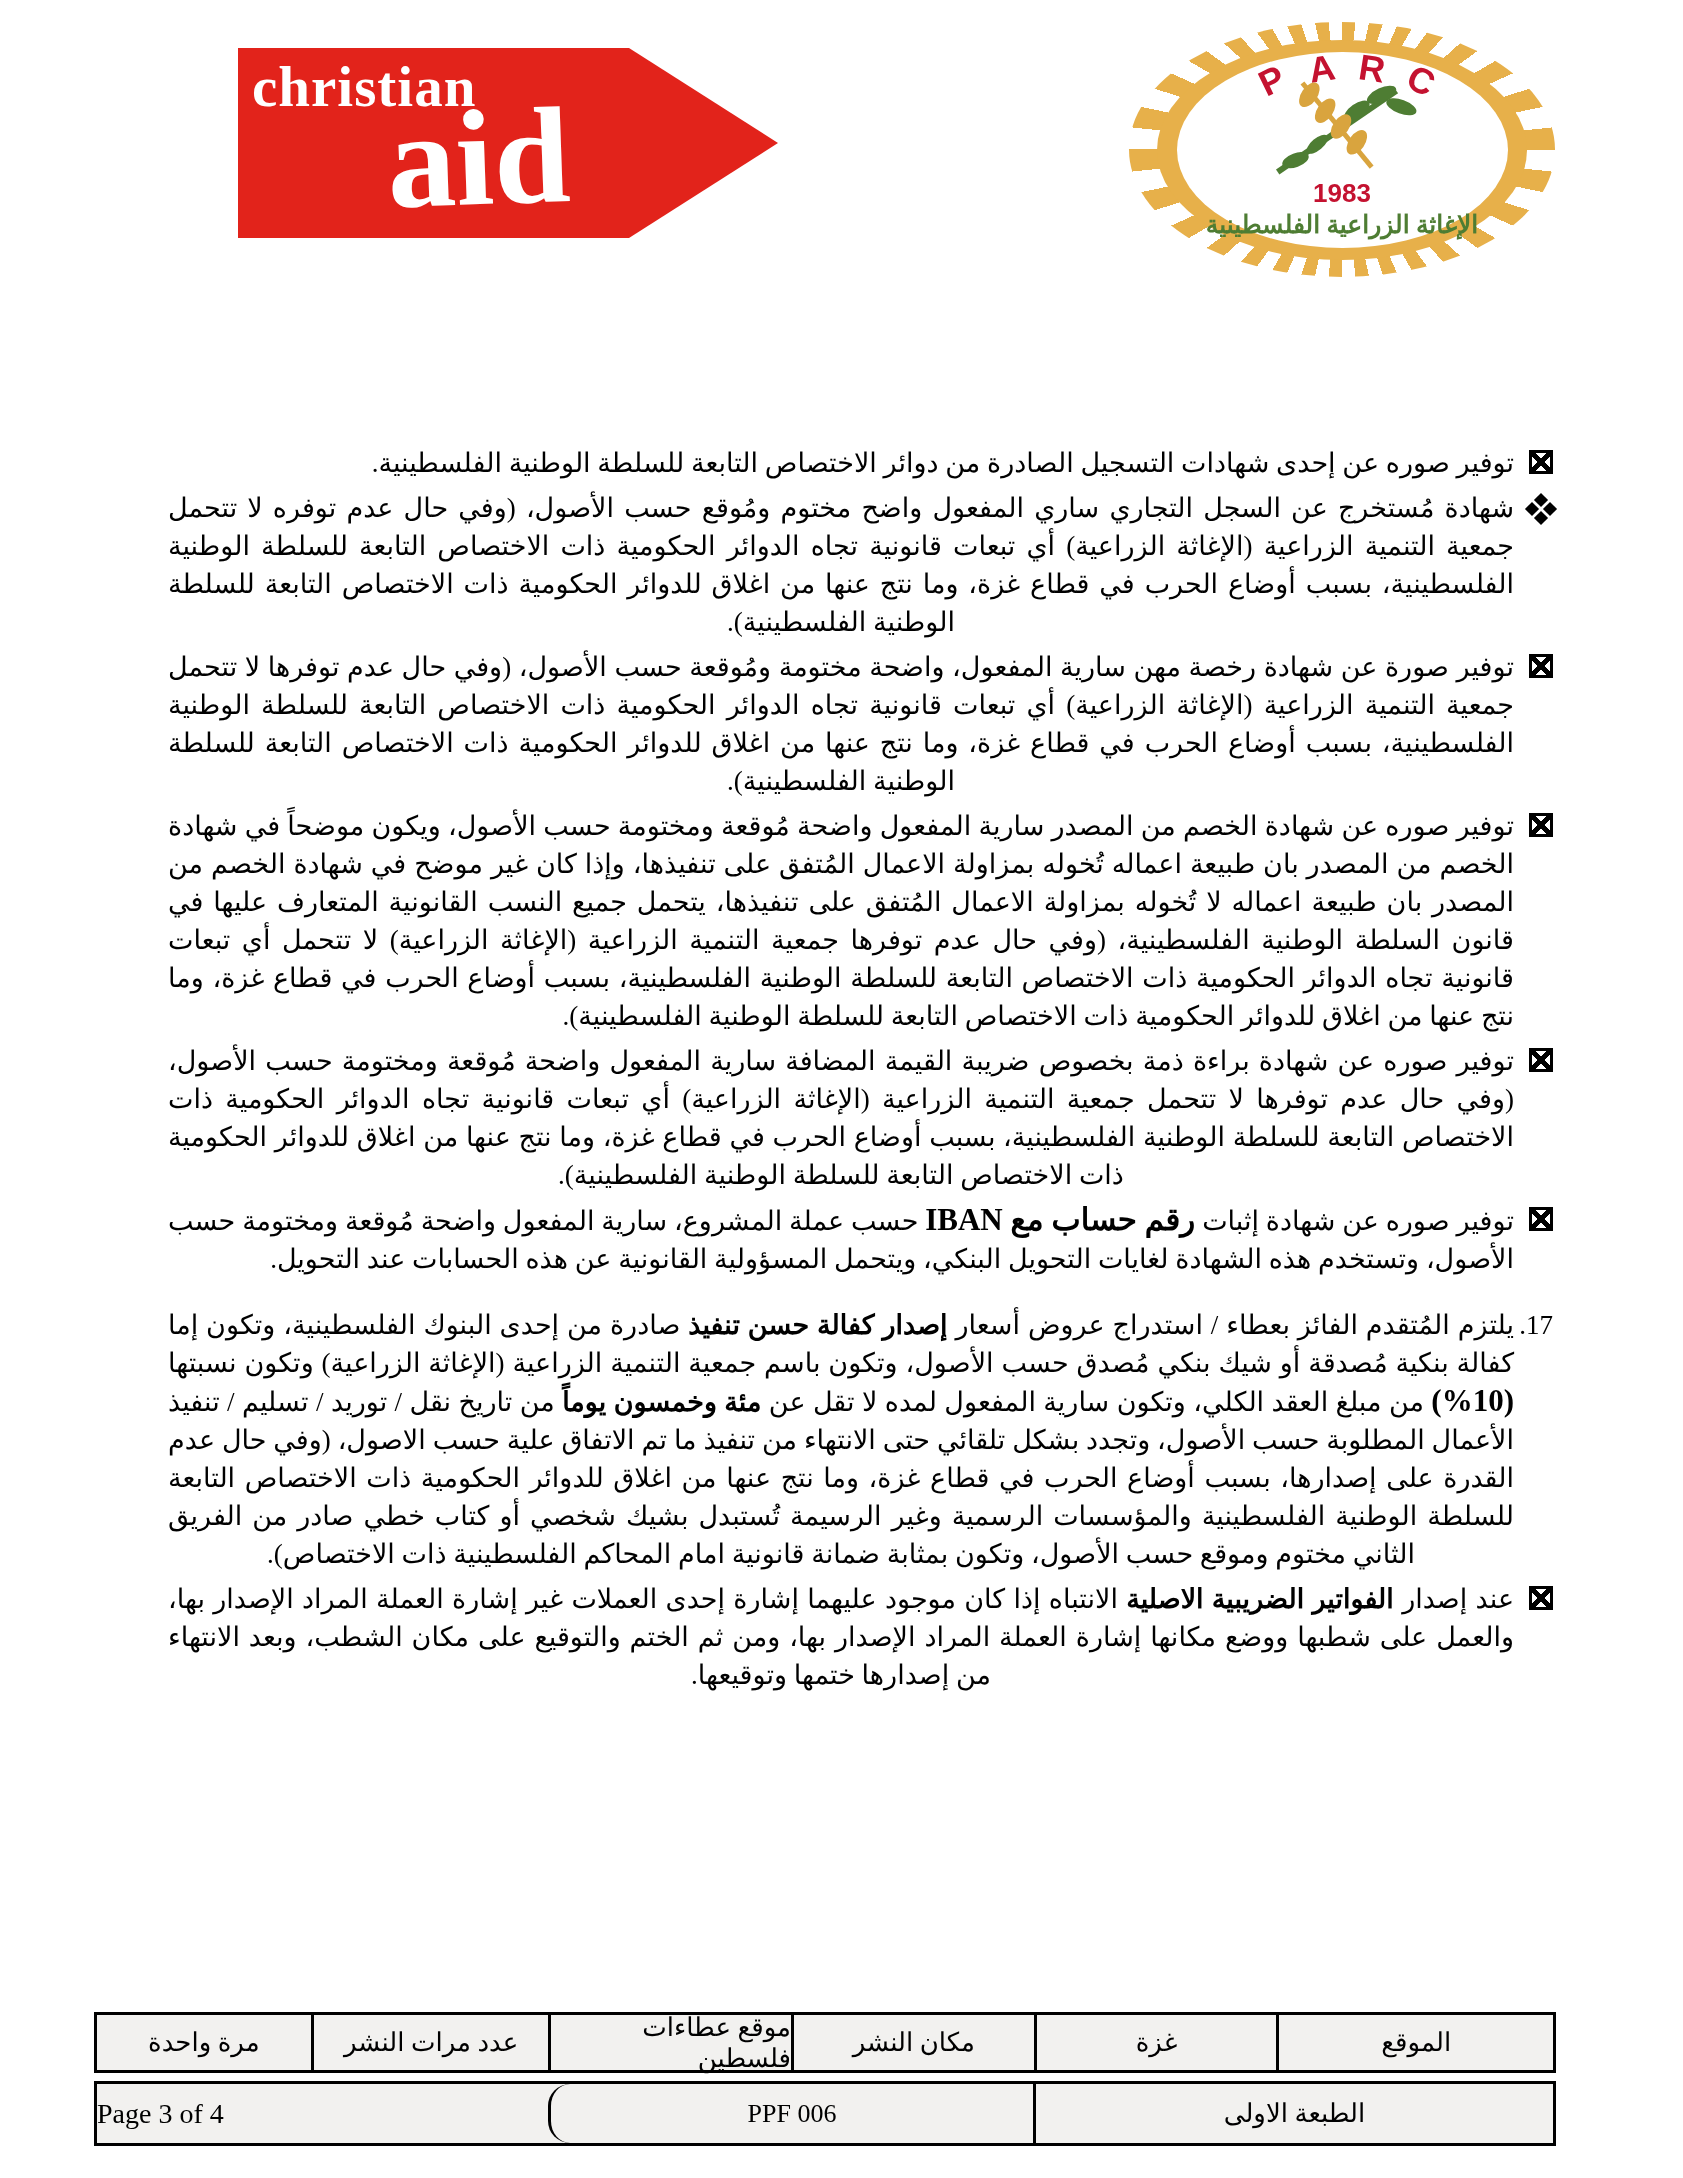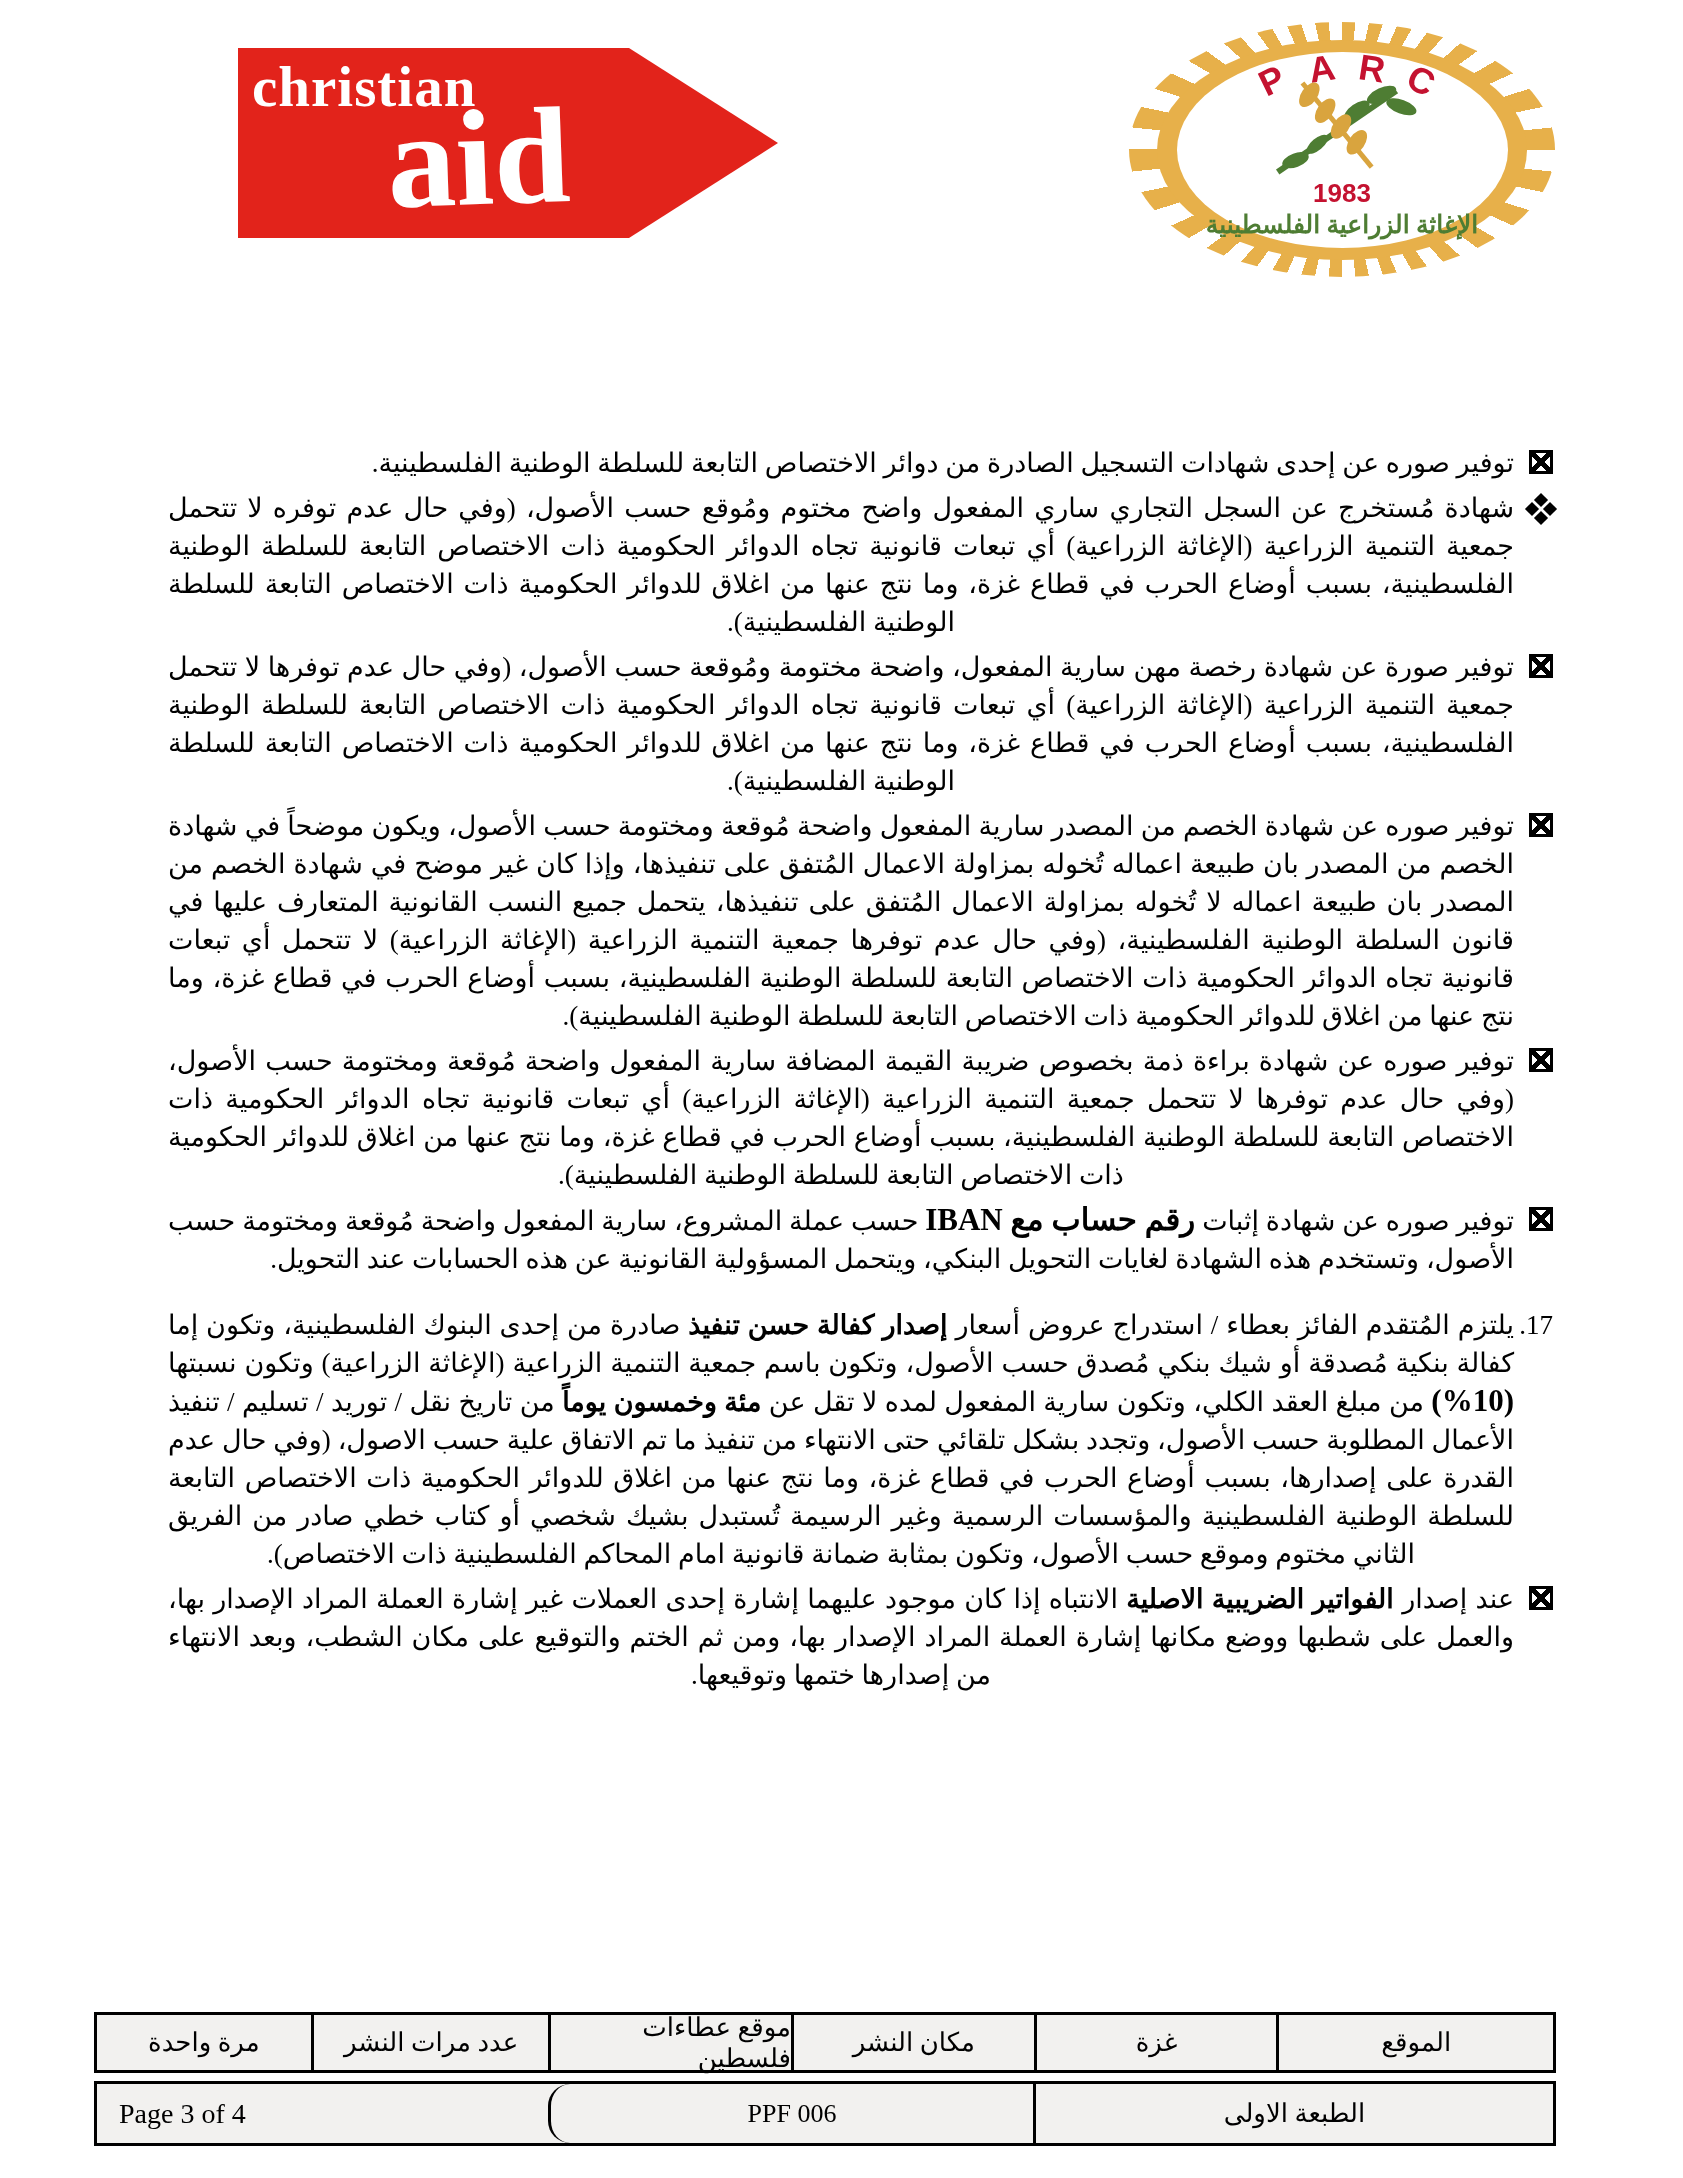--- a/index.html
+++ b/index.html
@@ -60,21 +60,21 @@
   .num{top:0;font-size:27px;font-weight:normal;}
 
   
   .ftable{position:absolute;left:94px;width:1462px;display:flex;direction:rtl;
           border:3px solid #000;background:#f2f1ef;box-sizing:border-box;}
   .ftable.r1{top:2012px;height:61px;}
   .ftable.r2{top:2081px;height:65px;}
   .fcell{border-left:3px solid #000;box-sizing:border-box;display:flex;align-items:center;
          justify-content:center;font-size:26px;direction:rtl;}
   .fcell:last-child{border-left:none;}
-  .fcell.ltr{direction:ltr;justify-content:flex-start;padding-left:22px;font-size:28px;}
+  .fcell.ltr{direction:ltr;justify-content:flex-start;padding-left:0;font-size:28px;}
 </style>
 </head>
 <body>
 
 <div class="page">
 
   <div class="ca-logo">
     <div class="ca-rect"></div>
     <div class="ca-arrow"></div>
     <div class="ca-word1">christian</div>

